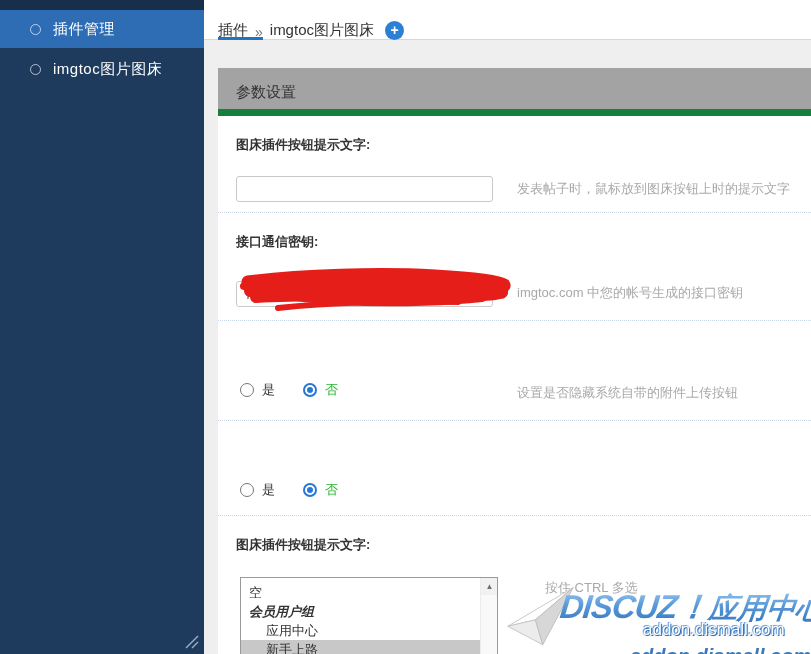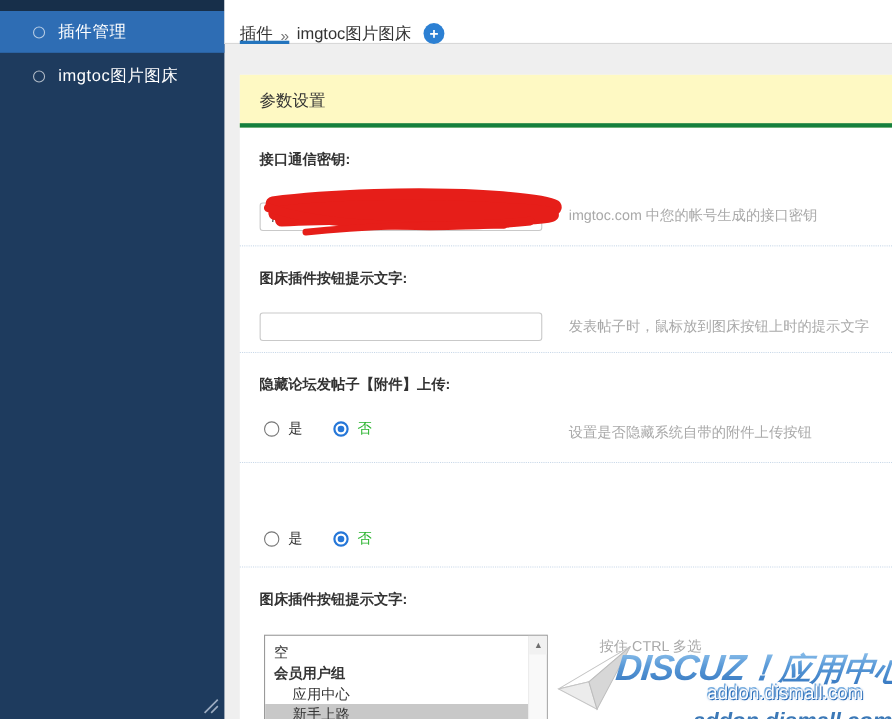--- a/index.html
+++ b/index.html
@@ -18,21 +18,21 @@
   .grip { position:absolute; right:5px; bottom:5px; width:16px; height:16px; }
   .grip line { stroke:rgba(200,210,225,.75); stroke-width:1.5; }
   
   .topbar { position:absolute; left:204px; top:0; width:607px; height:40px; background:#fff; border-bottom:1px solid #d8d8d8; }
   .crumbs { position:absolute; left:14px; top:0; height:40px; display:flex; align-items:flex-end; font-size:15px; }
   .crumb-sep { color:#777; margin:0 7px; font-size:14px; }
   .add-btn { width:19px; height:19px; border-radius:50%; background:#2c80d3; color:#fff; font-size:14px; font-weight:bold; line-height:19px; text-align:center; margin-left:11px; cursor:pointer; }
   .tab-underline { position:absolute; left:14px; bottom:-1px; width:45px; height:3px; background:#2374bd; }
   
   .card { position:absolute; left:218px; top:68px; width:593px; height:586px; background:#fff; }
-  .card-header { height:48px; line-height:48px; padding-left:18px; font-size:15px; color:#333; background:#fef9c3; border-bottom:4px solid #15803d; }
+  .card-header { height:48px; line-height:48px; padding-left:18px; font-size:15px; color:#333; background:#a3a3a3; border-bottom:7px solid #15803d; }
   .field { position:relative; border-bottom:1px dotted #c8d8e8; }
   .f1 { height:108px; } .f2 { height:97px; } .f3 { height:100px; } .f4 { height:95px; } .f5 { height:137px; border-bottom:none; }
   .flabel { position:absolute; left:18px; top:20px; font-size:13px; font-weight:bold; color:#333; }
   .f4 .flabel { top:16px; }
   .fhint { position:absolute; left:299px; font-size:13px; color:#a9a9a9; white-space:nowrap; }
   .f1 .fhint { top:71px; } .f2 .fhint { top:64px; } .f3 .fhint { top:63px; } .f5 .fhint { left:327px; top:63px; }
   .txt-input { position:absolute; left:18px; width:257px; height:26px; border:1px solid #c9c9c9; border-radius:3px; background:#fff; font-size:13px; color:#555; padding:0 8px; font-family:"Liberation Sans",sans-serif; }
   .f1 .txt-input { top:68px; } .f2 .txt-input { top:60px; }
   .scribble { position:absolute; left:12px; top:53px; width:292px; height:50px; pointer-events:none; }
   .scribble path { stroke:#e61e19; fill:none; stroke-linecap:round; }
@@ -41,21 +41,21 @@
   .radio-opt { display:flex; align-items:center; cursor:pointer; margin-right:28px; }
   .rdot { width:14px; height:14px; border:1.5px solid #767676; border-radius:50%; background:#fff; }
   .rdot.sel { border:2px solid #2677d8; position:relative; }
   .rdot.sel::after { content:""; position:absolute; left:2px; top:2px; width:6px; height:6px; border-radius:50%; background:#2677d8; }
   .rlabel { font-size:13px; margin-left:8px; color:#333; }
   .rlabel.green { color:#28b32c; }
   
   .mselect { position:absolute; left:22px; top:61px; width:258px; height:110px; border:1px solid #9a9a9a; background:#fff; overflow:hidden; }
   .opt { font-size:13px; line-height:19px; padding-left:8px; margin-right:17px; color:#333; cursor:pointer; }
   .opt.first { margin-top:5px; }
-  .opt.bold { font-weight:bold; }
+  .opt.bold { font-weight:bold;font-style:italic; }
   .opt.indent { padding-left:25px; }
   .opt.selected { background:#c8c8c8; }
   .msb-track { position:absolute; right:0; top:0; width:17px; height:100%; background:#f9f9f9; border-left:1px solid #ececec; }
   .msb-up { width:17px; height:17px; background:#f1f1f1; color:#6e6e6e; font-size:8px; text-align:center; line-height:17px; cursor:pointer; }
   
   .watermark { position:absolute; left:500px; top:573px; width:311px; height:90px; pointer-events:none; z-index:5; }
   .plane { position:absolute; left:5px; top:11px; }
   .wm-text { position:absolute; left:60px; top:12px; font-size:33px; font-weight:bold; font-style:italic; white-space:nowrap; transform:skewX(-6deg); background:linear-gradient(180deg,#a8d4f5 0%,#5a9ad8 45%,#2a6cb8 100%); -webkit-background-clip:text; background-clip:text; color:transparent; text-shadow:none; letter-spacing:-1px; }
   .wm-cn { font-size:29px; letter-spacing:0; }
   .wm-domain { position:absolute; left:143px; top:47px; font-size:17px; color:#fff; text-shadow:0 0 2px #2a6cb8, 1px 1px 0 #2a6cb8, -1px -1px 0 #7fb4e4; white-space:nowrap; }
@@ -86,40 +86,39 @@
     <span class="crumb-sep">»</span>
     <span>imgtoc图片图床</span>
     <span class="add-btn">+</span>
   </div>
   <div class="tab-underline"></div>
 </div>
 
 <div class="card">
   <div class="card-header">参数设置</div>
 
+  <div class="field f2">
+    <div class="flabel">图床插件按钮提示文字:</div>
+    <input class="txt-input" type="text" value="" style="">
+    <div class="fhint">发表帖子时，鼠标放到图床按钮上时的提示文字</div>
+  </div>
+
   <div class="field f1">
     <div class="flabel">接口通信密钥:</div>
     <input class="txt-input" type="text" value="7R-6N39T5-JbfV2g" style="">
     <svg class="scribble" viewBox="0 0 292 50">
       <path d="M18,16 C70,9 150,7 205,10 C242,12 268,15 274,19 C276,22 255,25 225,25" stroke-width="13"></path>
       <path d="M20,25 C62,19 140,17 200,20 C240,22 269,23 272,26 C273,29 228,31 178,30 C118,29 58,29 26,31" stroke-width="12"></path>
       <path d="M14,20 C40,28 70,33 110,35 C170,38 225,35 252,32" stroke-width="8"></path>
       <path d="M48,42 C95,37 170,34 228,36" stroke-width="6"></path>
     </svg>
     <div class="fhint">imgtoc.com 中您的帐号生成的接口密钥</div>
   </div>
 
-  <div class="field f2">
-    <div class="flabel">图床插件按钮提示文字:</div>
-    <input class="txt-input" type="text" value="" style="">
-    <div class="fhint">发表帖子时，鼠标放到图床按钮上时的提示文字</div>
-  </div>
-
   <div class="field f3">
-    <div class="flabel">隐藏论坛发帖子【附件】上传:</div>
     <div class="radios">
       <span class="radio-opt">
         <span class="rdot"></span>
         <span class="rlabel">是</span>
       </span>
       <span class="radio-opt">
         <span class="rdot sel"></span>
         <span class="rlabel green">否</span>
       </span>
     </div>

